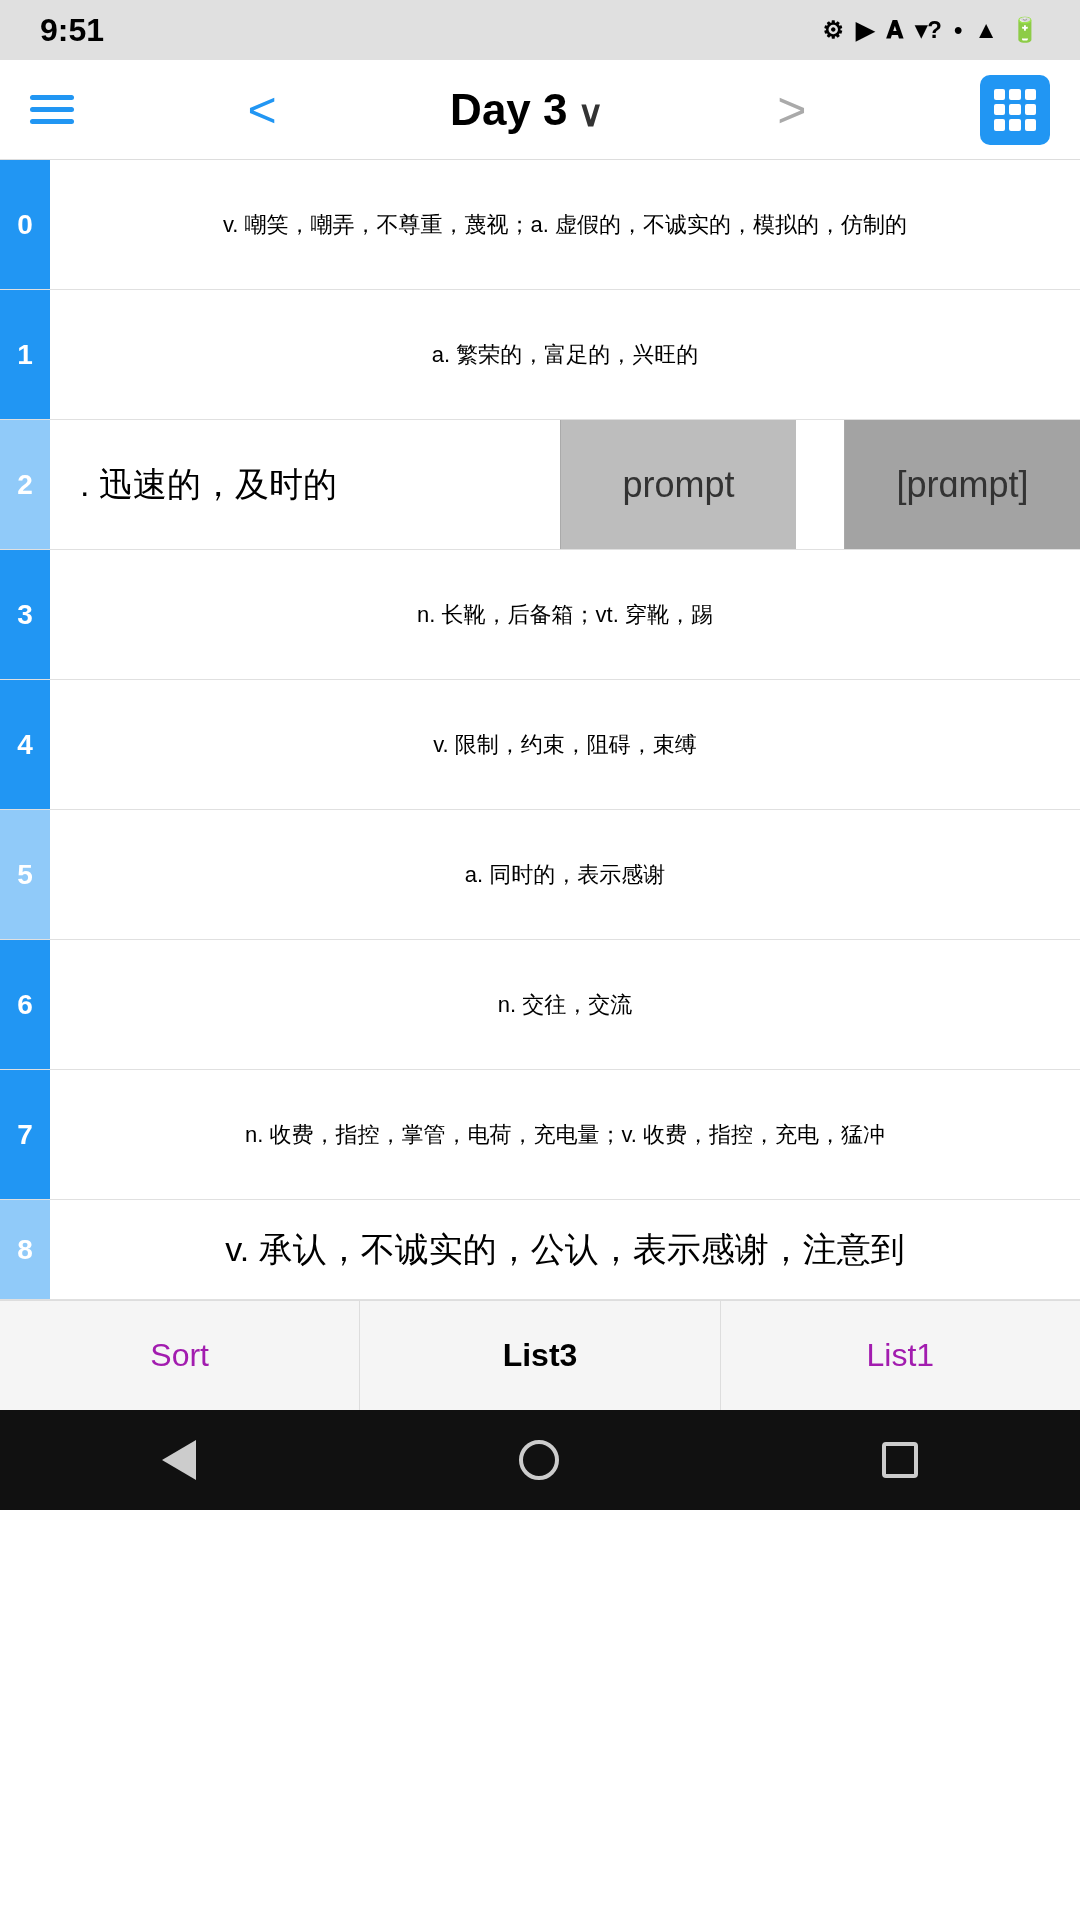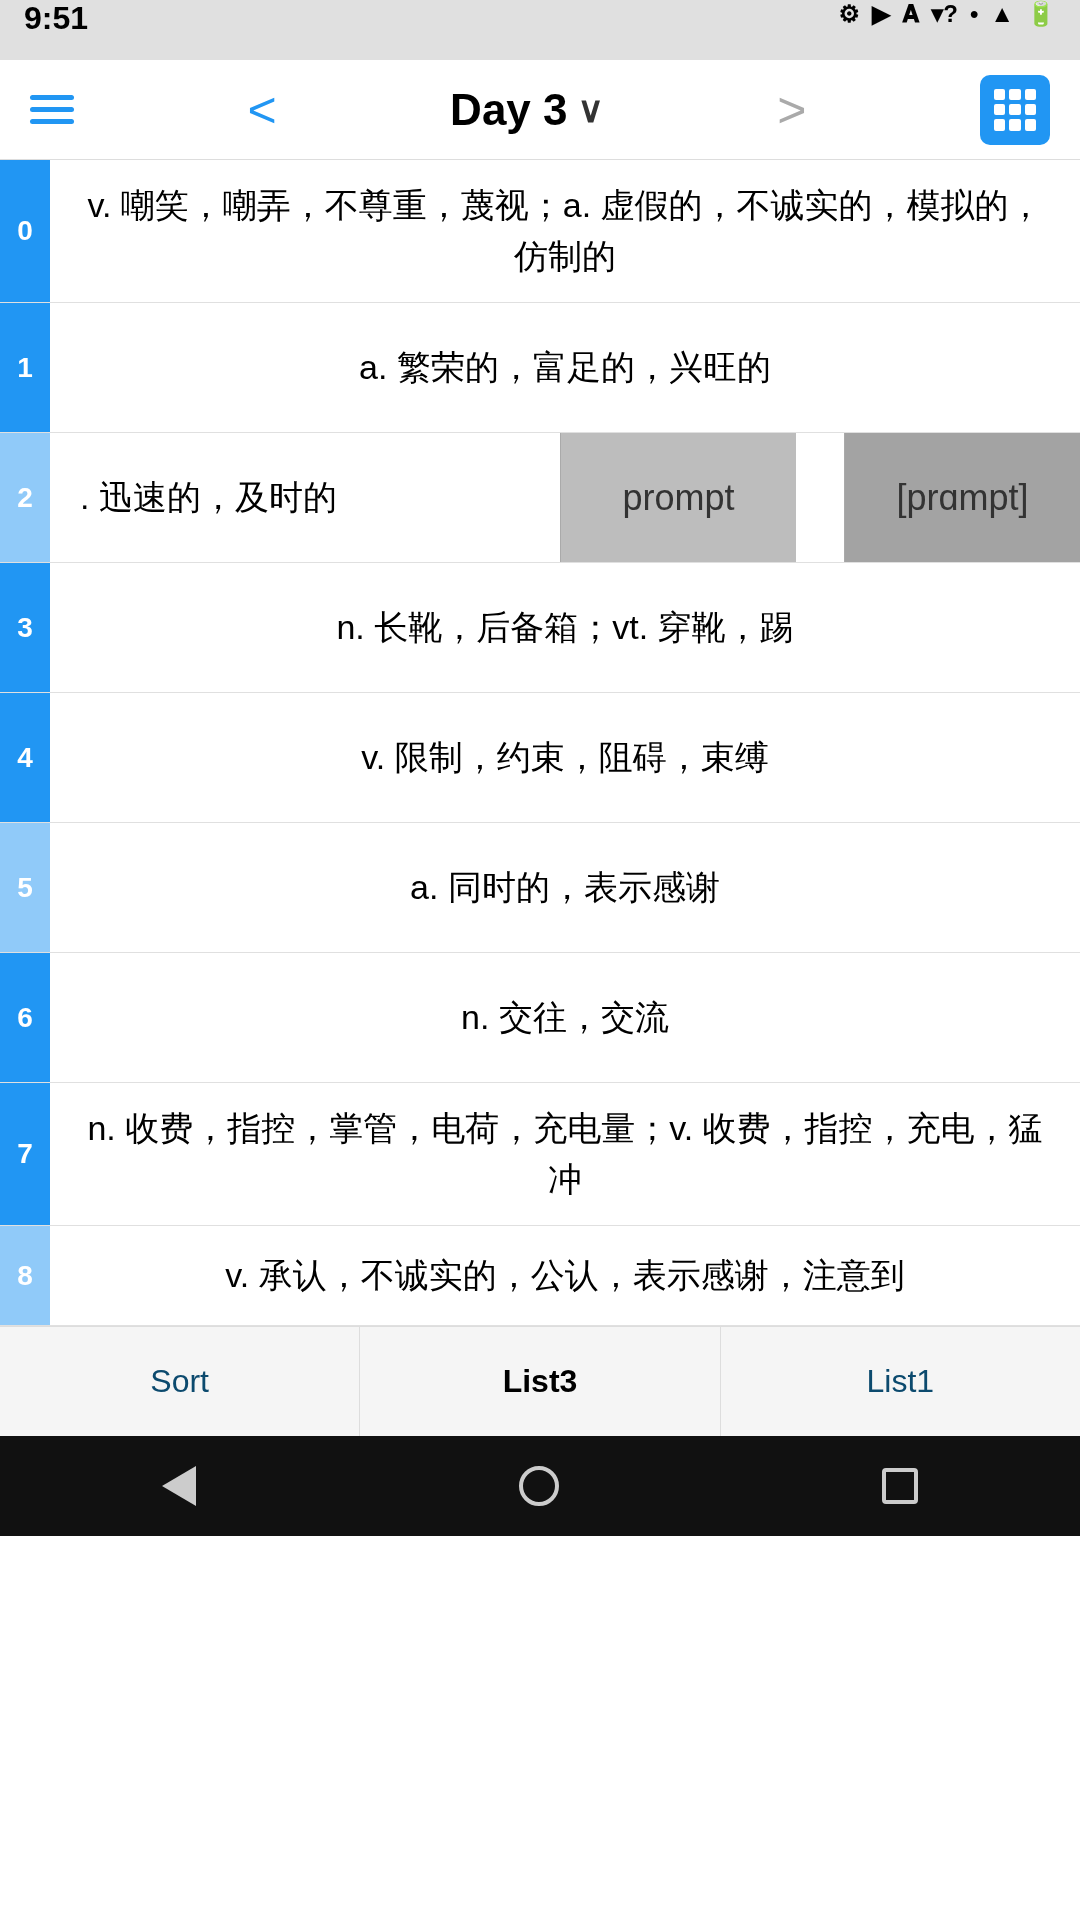--- a/index.html
+++ b/index.html
@@ -10,23 +10,23 @@
       background: #fff;
       font-family: sans-serif;
       overflow-x: hidden;
     }
 
     
     .status-bar {
       height: 60px;
       background: #e0e0e0;
       display: flex;
-      align-items: flex-start;
+      align-items: center;
       justify-content: space-between;
-      padding: 0 24px;
+      padding: 0 40px;
       font-size: 28px;
       font-weight: bold;
     }
     .status-bar .time { font-size: 32px; font-weight: bold; }
     .status-bar .icons { display: flex; align-items: center; gap: 12px; }
     .status-icon { font-size: 24px; }
 
     
     .top-nav {
       height: 100px;
@@ -48,21 +48,21 @@
     .hamburger-icon { display: flex; flex-direction: column; gap: 7px; }
     .hamburger-icon span {
       display: block;
       width: 44px;
       height: 5px;
       background: #2196F3;
       border-radius: 3px;
     }
     .nav-title {
       display: flex;
-      align-items: center;
+      align-items: flex-end;
       gap: 10px;
       font-size: 44px;
       font-weight: bold;
     }
     .nav-title .chevron-down {
       font-size: 36px;
       color: #333;
     }
     .nav-arrow {
       font-size: 50px;
@@ -116,21 +116,21 @@
       font-weight: bold;
       flex-shrink: 0;
     }
     .row-index.light { background: #90CAF9; }
     .row-content {
       flex: 1;
       display: flex;
       align-items: center;
       justify-content: center;
       padding: 20px 30px;
-      font-size: 34px;
+      font-size: 22px;
       text-align: center;
       line-height: 1.5;
     }
 
     
     .row-2 {
       position: relative;
     }
     .row-2-text {
       flex: 1;
@@ -169,21 +169,21 @@
       display: flex;
       align-items: center;
     }
     .tab-item {
       flex: 1;
       display: flex;
       align-items: center;
       justify-content: center;
       height: 100%;
       font-size: 32px;
-      color: #0c4a6e;
+      color: #a21caf;
       cursor: pointer;
       border: none;
       background: none;
     }
     .tab-item.active { color: #000000; font-weight: bold; }
     .tab-item:not(:last-child) {
       border-right: 1px solid #ddd;
     }
 
     

